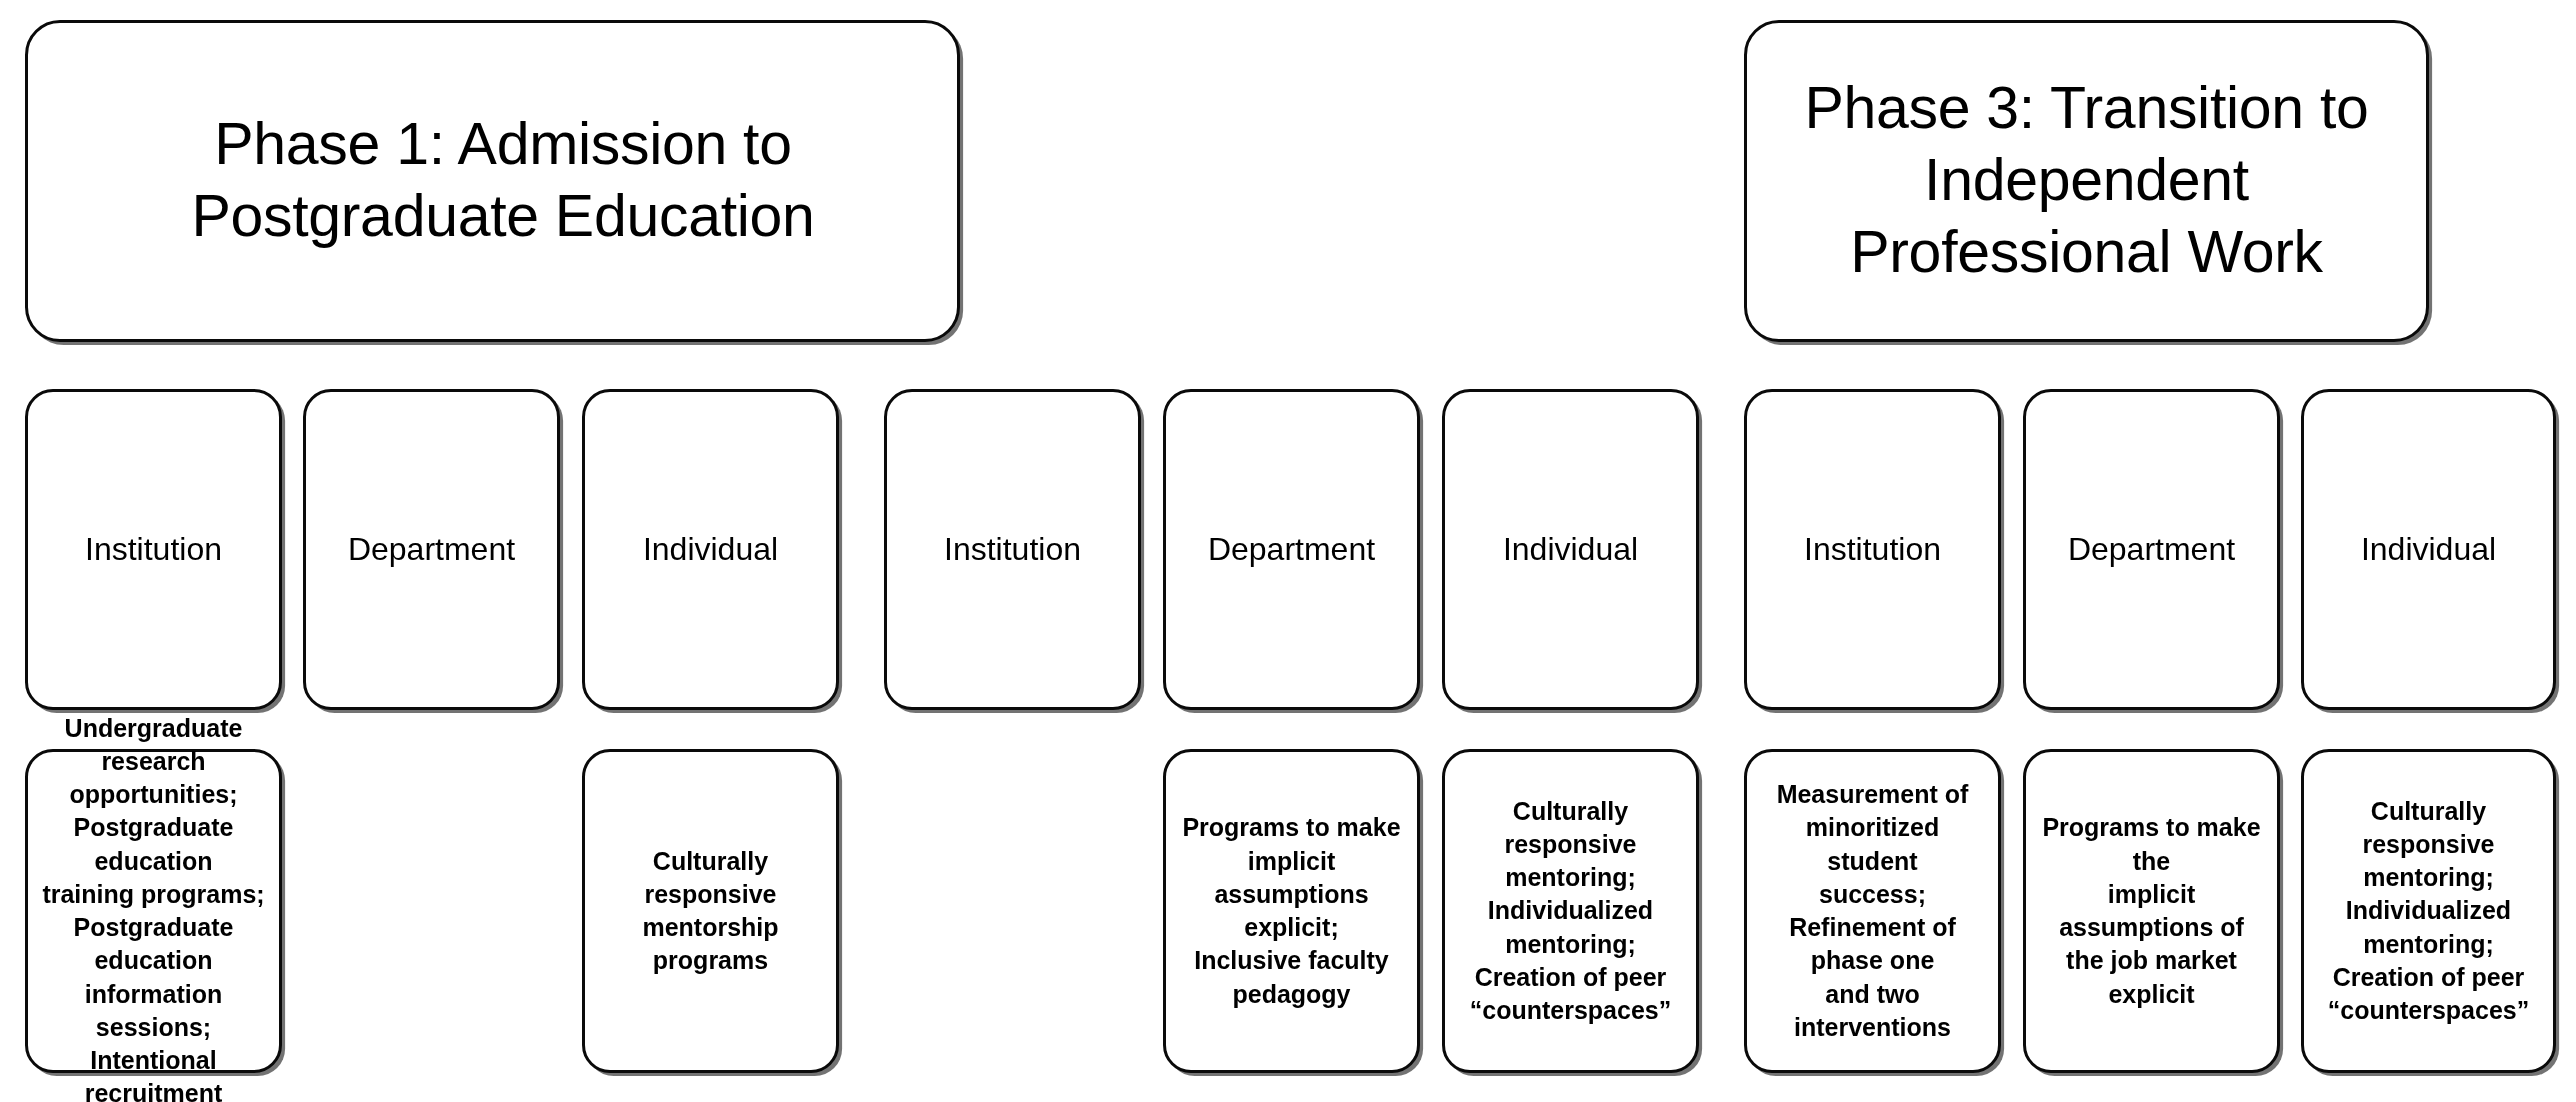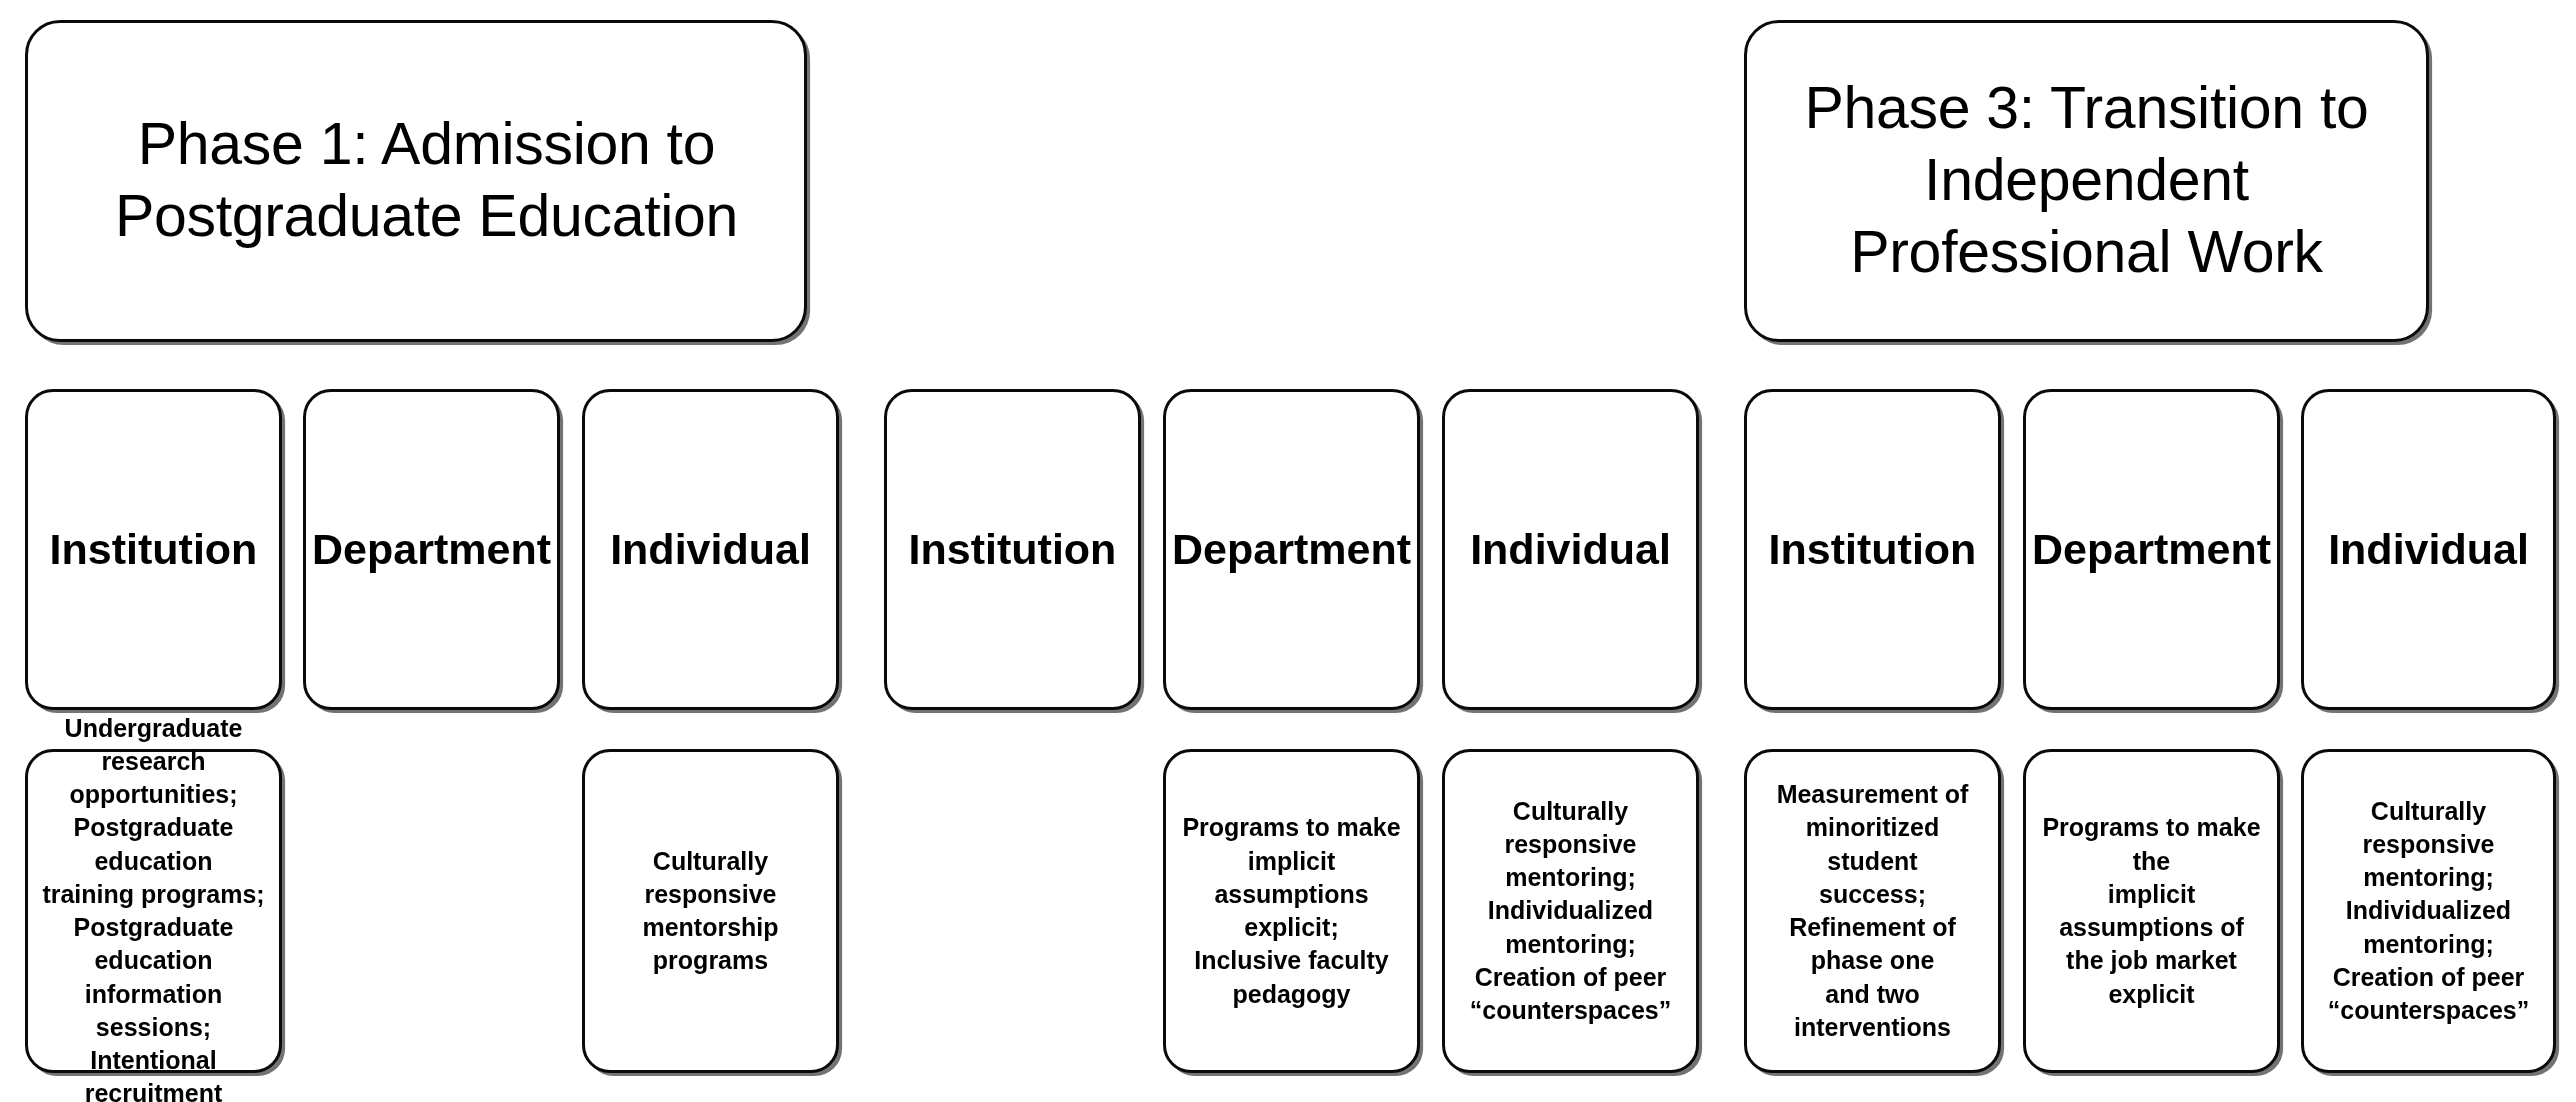--- a/index.html
+++ b/index.html
@@ -32,33 +32,33 @@
     border-radius:35px;
   }
   .phase-box .phase-label{
     font-size:59px;
     line-height:1.22;
     font-weight:400;
     letter-spacing:-0.3px;
     padding:0 16px;
     white-space:pre-line;
   }
-  #phase-box-1{left:25px;width:782px;padding-left:21px;}
+  #phase-box-1{left:25px;width:935px;padding-left:21px;}
   #phase-box-2{left:884px;width:817px;}
   #phase-box-3{left:1744px;width:685px;}
 
   
   .level-box{
     top:389px;height:321px;
     border-radius:28px;
   }
   .level-box .level-label{
-    font-size:43px;
+    font-size:32px;
     line-height:1.15;
-    font-weight:700;
+    font-weight:400;
   }
 
   
   .item-box{
     top:749px;height:324px;
     border-radius:28px;
   }
   .item-box .item-text{
     font-size:25px;
     line-height:1.33;

